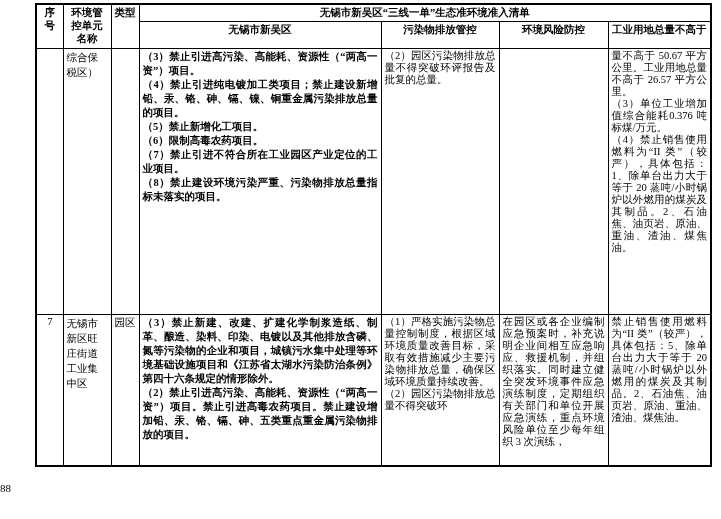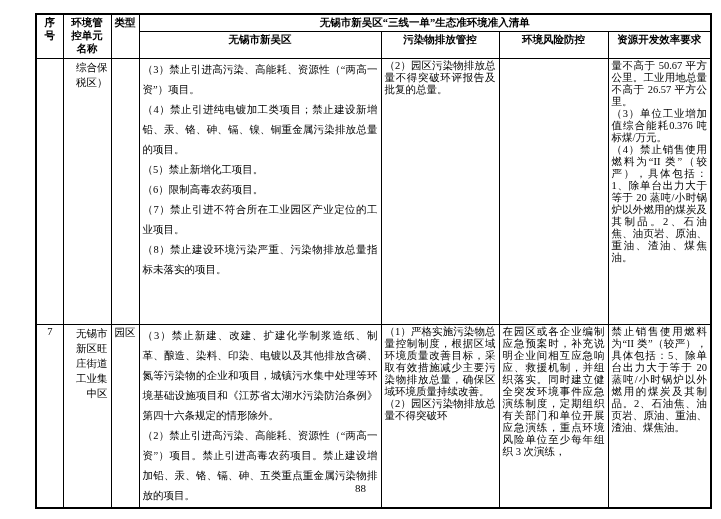--- a/index.html
+++ b/index.html
@@ -8,21 +8,21 @@
     width: 721px;
     height: 519px;
     background: #ffffff;
     font-family: "Liberation Serif", "DejaVu Serif", serif;
     color: #000;
     overflow: hidden;
   }
   table.doc-table {
     position: absolute;
     left: 35px;
-    top: 13px;
+    top: 3px;
     width: 675px;
     border-collapse: collapse;
     table-layout: fixed;
     border: 2px solid #000;
     padding-left: 42px;
   }
   table.doc-table td {
     border: 1px solid #000;
     padding: 1px 3px 1px 3px;
     vertical-align: top;
@@ -41,36 +41,35 @@
     text-align: center;
     vertical-align: middle;
     font-weight: bold;
     font-size: 10.5px;
   }
   .cell-text {
     white-space: pre-wrap;
     text-align: justify;
     word-break: break-all;
   }
-  td.col-spatial .cell-text { line-height: 20px; }
+  td.col-spatial .cell-text { line-height: 14px; font-weight: bold; }
   td.col-side .cell-text   { line-height: 12px; }
   td.name-cell {
-    text-align: right;
+    text-align: left;
     font-size: 11px;
     line-height: 15px;
     padding: 2px 4px;
   }
   td.v-top { vertical-align: top; }
   td.v-mid { vertical-align: middle; }
   .page-number {
     position: absolute;
     left: 0;
     right: 0;
     top: 482px;
-    text-align: center;
     font-size: 11px;
   }
 </style>
 </head>
 <body>
 
 <div class="page">
 
   <table class="doc-table">
     <colgroup>
@@ -86,21 +85,21 @@
         <tr style="height:17px">
       <td class="hdr" rowspan="2">序号</td>
       <td class="hdr" rowspan="2">环境管控单元名称</td>
       <td class="hdr" rowspan="2">类型</td>
       <td class="title-span" colspan="4">无锡市新吴区“三线一单”生态准环境准入清单</td>
     </tr>
     <tr style="height:27px">
       <td class="hdr">无锡市新吴区</td>
       <td class="hdr">污染物排放管控</td>
       <td class="hdr">环境风险防控</td>
-      <td class="hdr">资源开发效率要求</td>
+      <td class="hdr">工业用地总量不高于</td>
     </tr>
 
     <tr style="height:266px">
       <td class="v-top">
         <div class="cell-text"></div>
       </td>
       <td class="name-cell v-top">
         <span>综合保税区）</span>
       </td>
       <td class="v-top">

